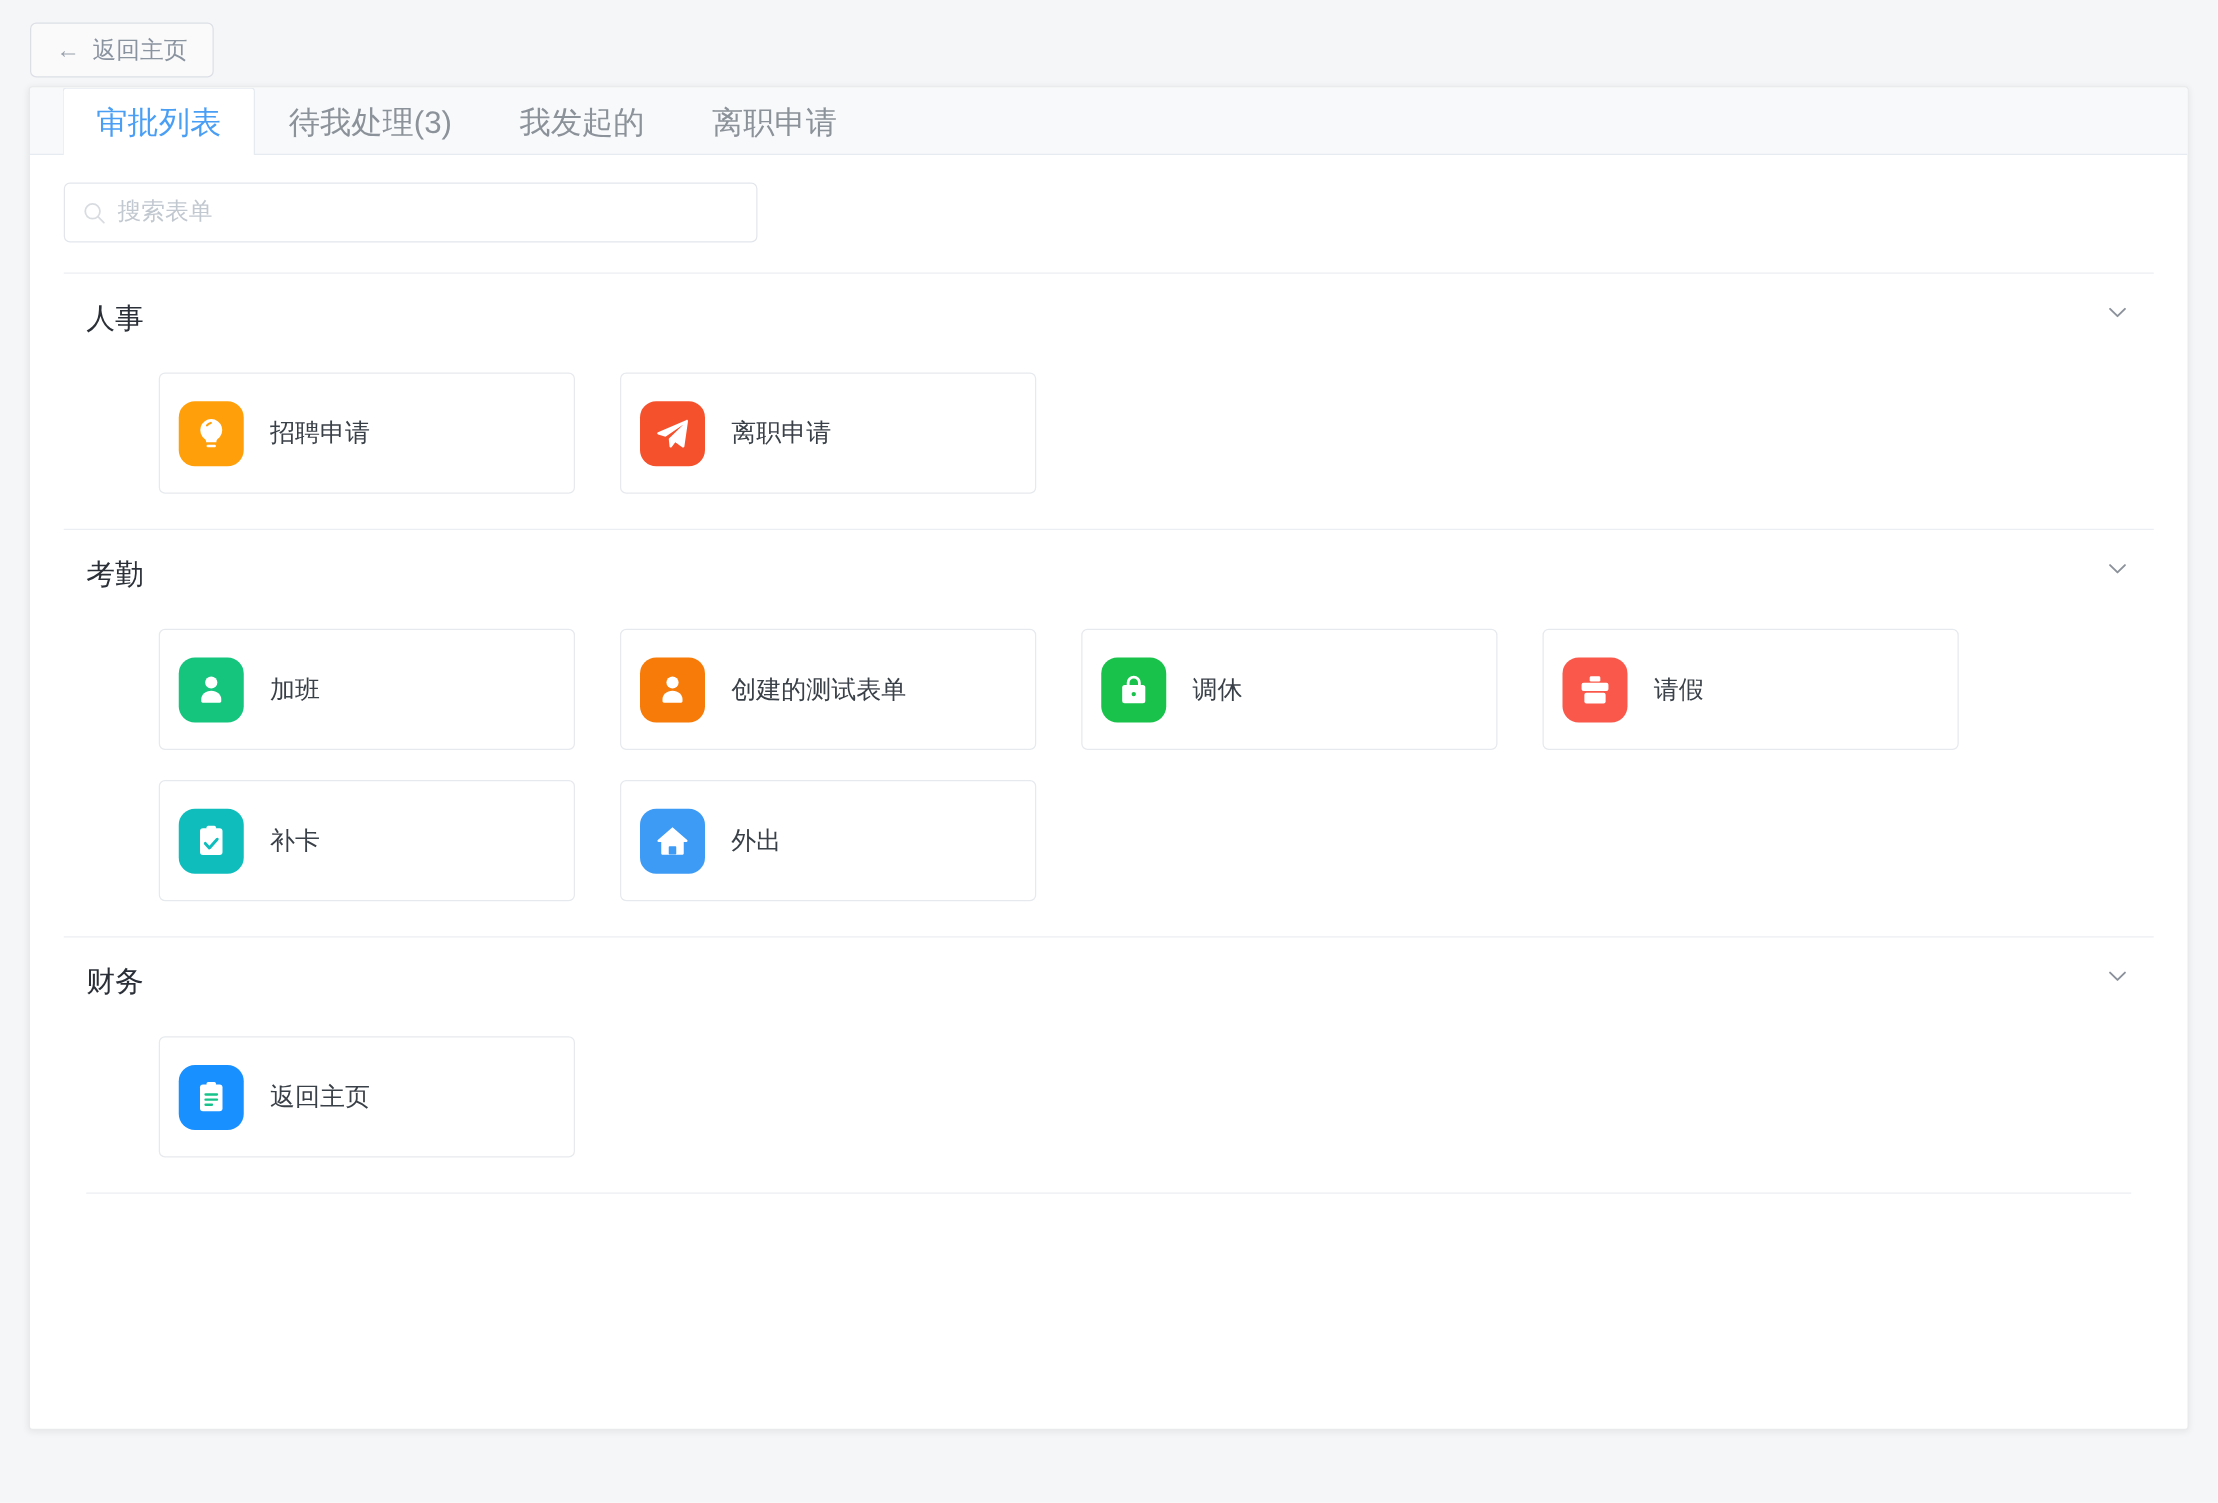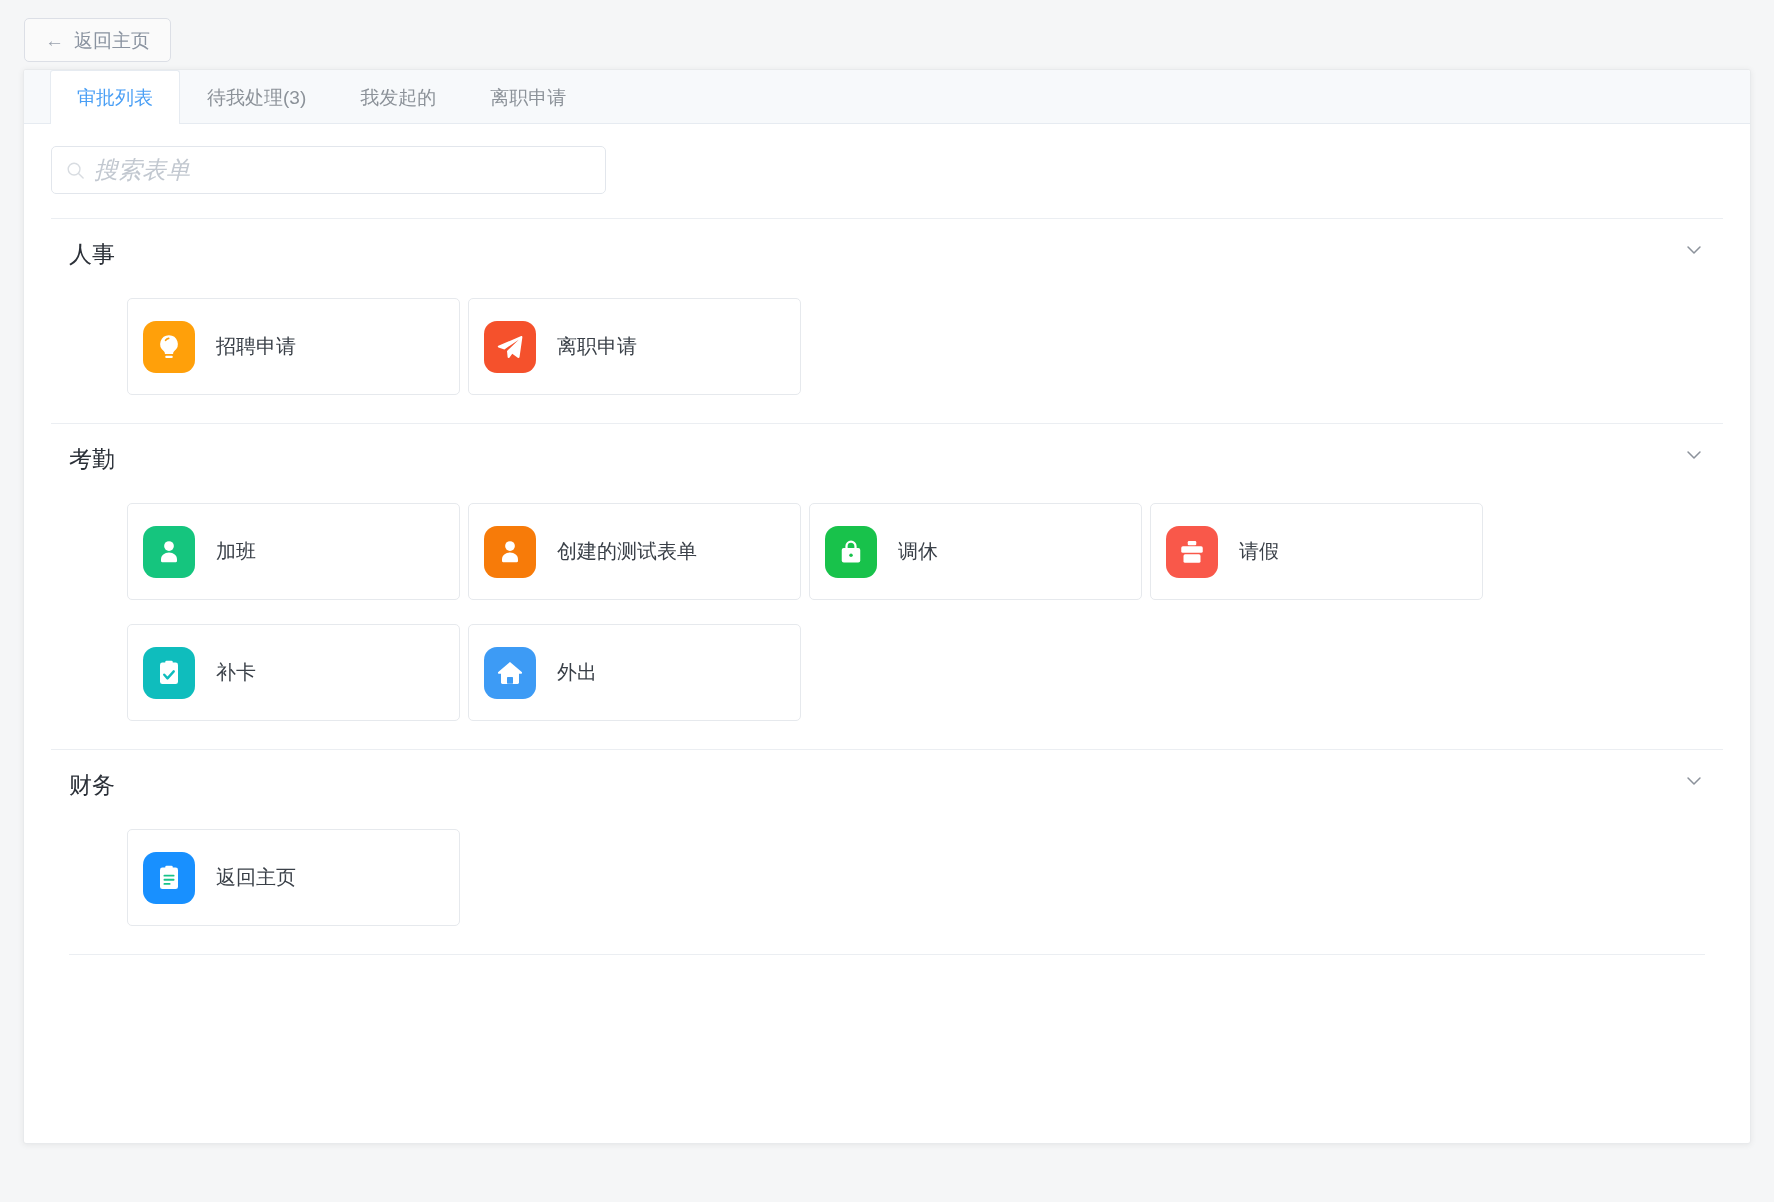--- a/index.html
+++ b/index.html
@@ -42,21 +42,21 @@
   .tabs {
     display: flex;
     height: 54px;
     background: #f7f9fb;
     border-bottom: 1px solid #e6ebf1;
     padding-left: 26px;
   }
   .tab {
     display: flex; align-items: center; justify-content: center;
     padding: 0 26px;
-    font-size: 19px;
+    font-size: 25px;
     color: #8c9299;
     cursor: pointer;
     position: relative;
     background: transparent;
     border: 1px solid transparent;
     border-bottom: none;
     margin-bottom: -1px;
     text-align: right;
   }
   .tab.active {
@@ -73,43 +73,42 @@
     width: 555px; height: 48px;
     border: 1px solid #e2e6ec;
     border-radius: 5px;
     display: flex; align-items: center;
     padding: 0 14px;
     background: #fff;
   }
   .search-icon { flex: 0 0 auto; margin-right: 9px; opacity: .55; display:block; }
   .search-input {
     border: none; outline: none;
-    font-size: 24px;
+    font-size: 19px;
     color: #000000;
     width: 100%;
     font-family: inherit;
     background: transparent;
-    font-style: italic;
   }
   .search-input::placeholder { color: #c2c8d0; }
 
   
   .scroll-area { height: 1000px; overflow: hidden; padding: 0 27px; }
   .section { }
   .divider { height: 1px; background: #ebeef2; margin-top: 24px; }
   .sec-head {
     display: flex; align-items: flex-start; justify-content: space-between;
     padding: 20px 18px 0 18px;
   }
   .sec-title { font-size: 23px; color: #2b3038; font-weight: 400; }
   .chev { cursor: pointer; display:block; }
 
   .cards {
     display: flex; flex-wrap: wrap;
-    gap: 24px 8px;
+    gap: 24px 36px;
     padding: 28px 0 4px 76px;
   }
   .card {
     width: 333px; height: 97px;
     border: 1px solid #e6e9ed;
     border-radius: 5px;
     display: flex; align-items: center;
     padding-left: 15px;
     background: #fff;
     cursor: pointer;

